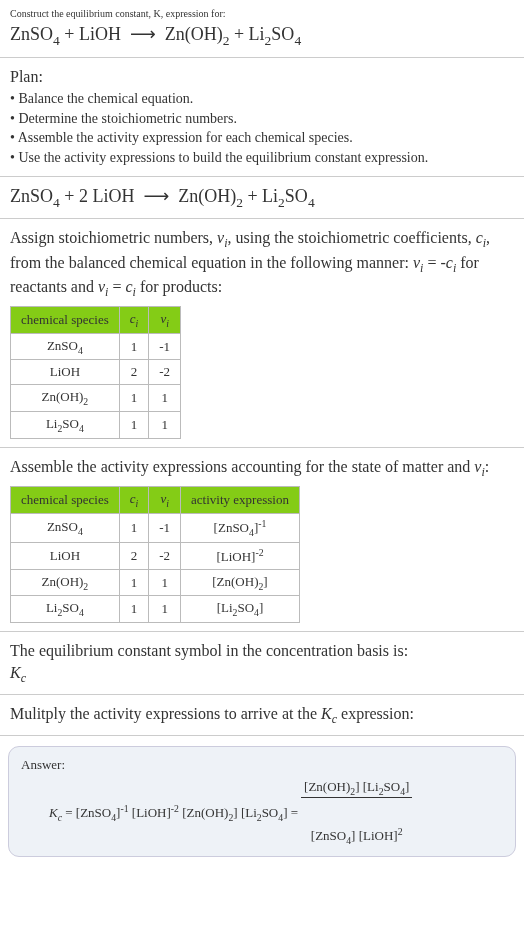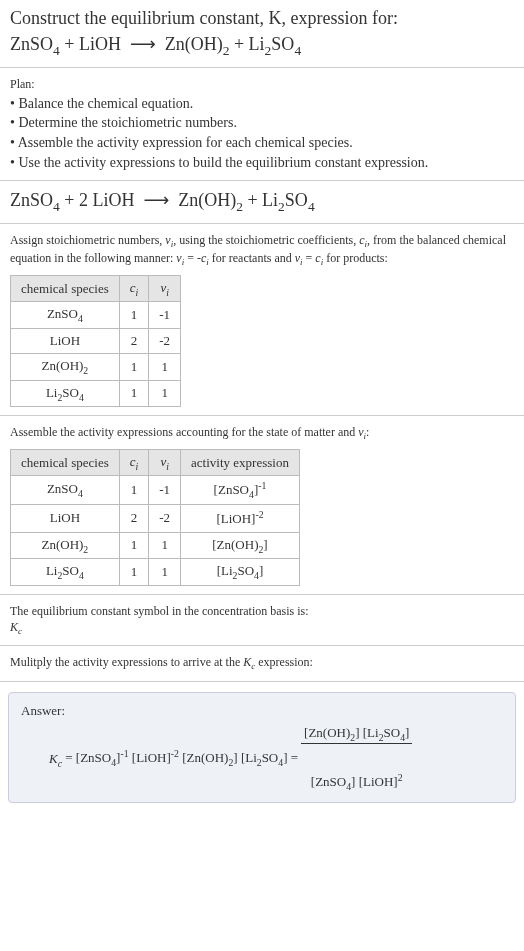--- a/index.html
+++ b/index.html
@@ -8,61 +8,61 @@
   font-family: Georgia, 'Times New Roman', serif;
   background: #fff;
   color: #333;
   width: 524px;
 }
 .section {
   padding: 8px 10px;
   border-bottom: 1px solid #ccc;
 }
 .question-text {
-  font-size: 18px;
+  font-size: 10px;
   margin-bottom: 4px;
 }
 .equation {
   font-size: 18px;
   font-family: Liberation Serif, serif;
 }
 sub { font-size: 0.75em; vertical-align: sub; }
 sup { font-size: 0.75em; vertical-align: super; }
 .plan-title {
   margin-bottom: 2px;
 }
 .plan-item {
   font-size: 14px;
   line-height: 1.4;
 }
 .step-text {
-  font-size: 12px;
+  font-size: 16px;
   line-height: 1.35;
 }
 table {
   border-collapse: collapse;
   margin-top: 6px;
 }
 th, td {
   border: 1px solid #bbb;
   padding: 4px 10px;
   font-size: 13px;
   text-align: center;
   font-weight: normal;
 }
 th {
-  background: #e5e5e5;
+  background: #84cc16;
 }
 td.spec {
   text-align: center;
 }
 .answer-box {
   background: #eef2f7;
   border: 1px solid #ccd;
-  border-radius: 4px;
+  border-radius: 11px;
   padding: 10px 12px;
   margin: 6px 2px;
 }
 .answer-label {
   font-size: 13px;
   margin-bottom: 6px;
 }
 .kc-line {
   font-size: 13px;
   display: flex;

